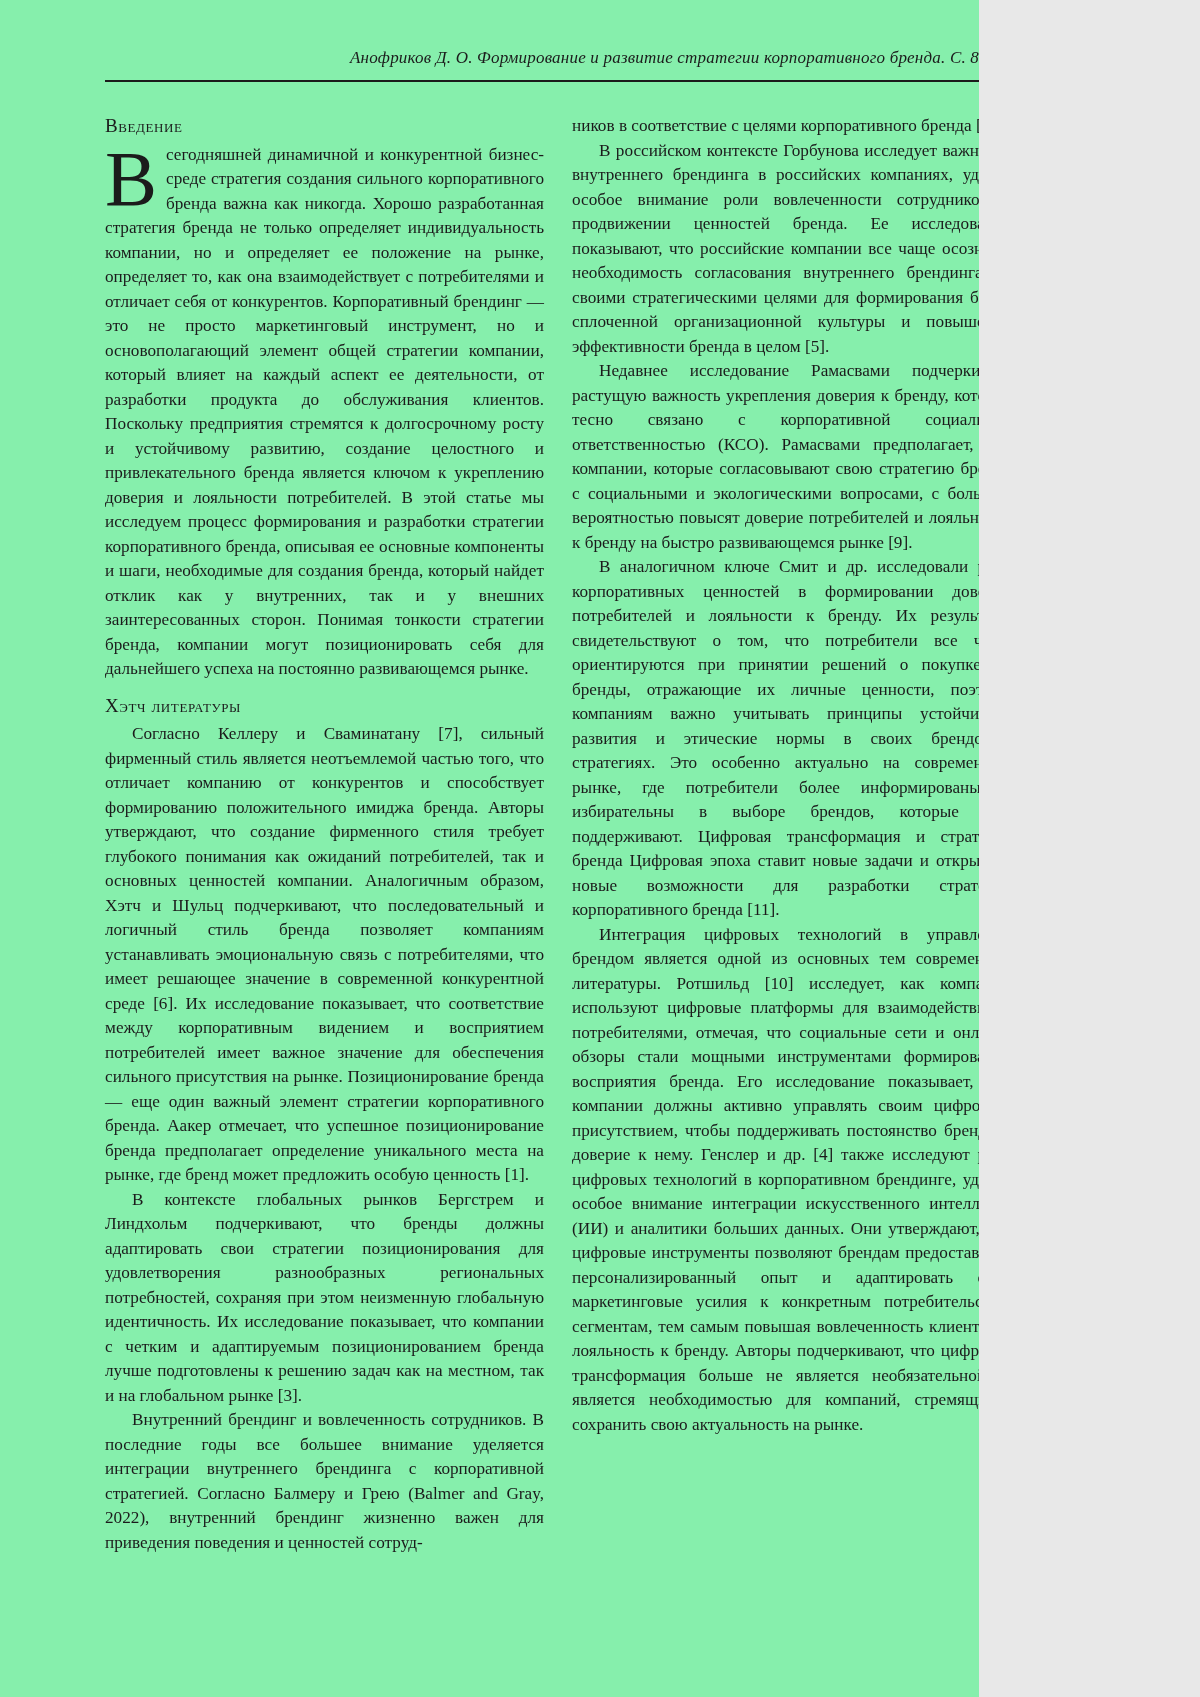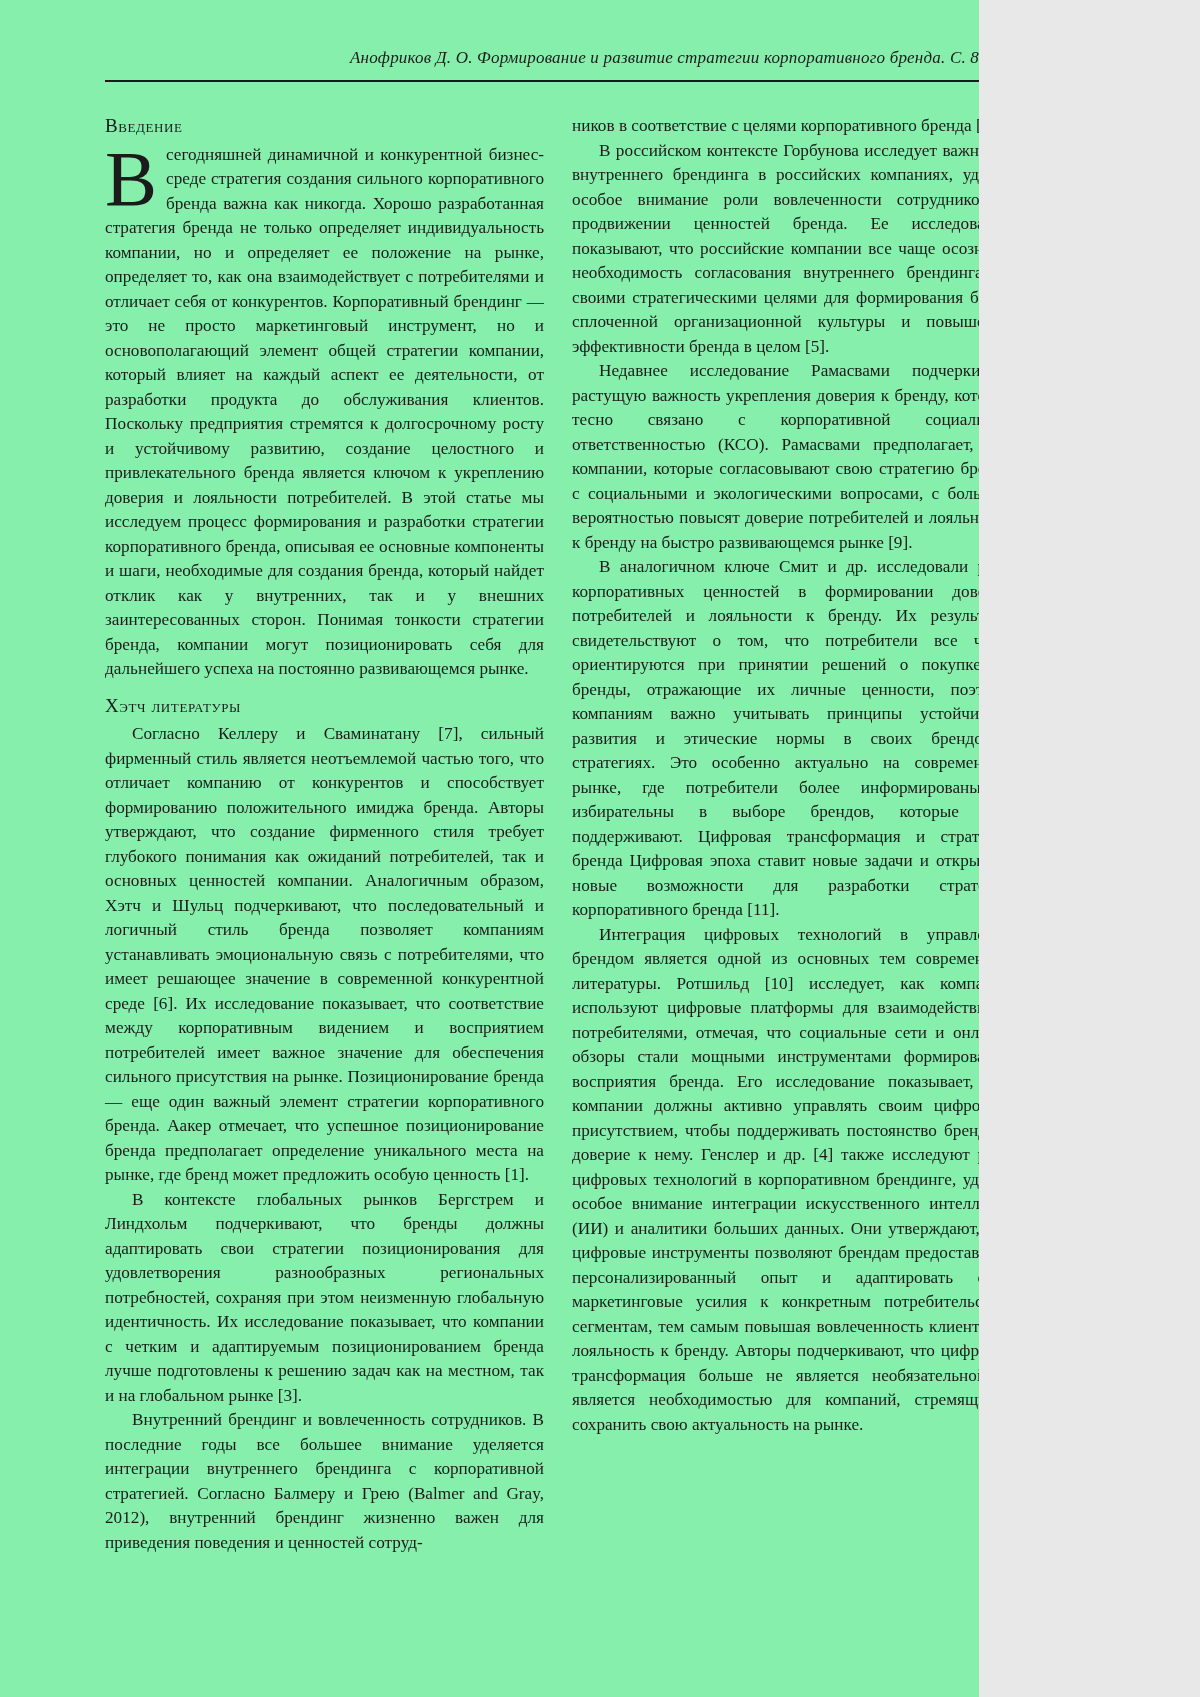--- a/index.html
+++ b/index.html
@@ -87,21 +87,21 @@
 
       <div class="col">
         <h2 class="section-heading">Введение</h2>
 
         <p class="para no-indent"><span class="dropcap">В</span><span>сегодняшней динамичной и конкурентной бизнес-среде стратегия создания сильного корпоративного бренда важна как никогда. Хорошо разработанная стратегия бренда не только определяет индивидуальность компании, но и определяет ее положение на рынке, определяет то, как она взаимодействует с потребителями и отличает себя от конкурентов. Корпоративный брендинг — это не просто маркетинговый инструмент, но и основополагающий элемент общей стратегии компании, который влияет на каждый аспект ее деятельности, от разработки продукта до обслуживания клиентов. Поскольку предприятия стремятся к долгосрочному росту и устойчивому развитию, создание целостного и привлекательного бренда является ключом к укреплению доверия и лояльности потребителей. В этой статье мы исследуем процесс формирования и разработки стратегии корпоративного бренда, описывая ее основные компоненты и шаги, необходимые для создания бренда, который найдет отклик как у внутренних, так и у внешних заинтересованных сторон. Понимая тонкости стратегии бренда, компании могут позиционировать себя для дальнейшего успеха на постоянно развивающемся рынке.</span></p>
 
         <h2 class="section-heading spaced">Хэтч литературы</h2>
 
         <p class="para">Согласно Келлеру и Сваминатану [7], сильный фирменный стиль является неотъемлемой частью того, что отличает компанию от конкурентов и способствует формированию положительного имиджа бренда. Авторы утверждают, что создание фирменного стиля требует глубокого понимания как ожиданий потребителей, так и основных ценностей компании. Аналогичным образом, Хэтч и Шульц подчеркивают, что последовательный и логичный стиль бренда позволяет компаниям устанавливать эмоциональную связь с потребителями, что имеет решающее значение в современной конкурентной среде [6]. Их исследование показывает, что соответствие между корпоративным видением и восприятием потребителей имеет важное значение для обеспечения сильного присутствия на рынке. Позиционирование бренда — еще один важный элемент стратегии корпоративного бренда. Аакер отмечает, что успешное позиционирование бренда предполагает определение уникального места на рынке, где бренд может предложить особую ценность [1].</p>
         <p class="para">В контексте глобальных рынков Бергстрем и Линдхольм подчеркивают, что бренды должны адаптировать свои стратегии позиционирования для удовлетворения разнообразных региональных потребностей, сохраняя при этом неизменную глобальную идентичность. Их исследование показывает, что компании с четким и адаптируемым позиционированием бренда лучше подготовлены к решению задач как на местном, так и на глобальном рынке [3].</p>
-        <p class="para">Внутренний брендинг и вовлеченность сотрудников. В последние годы все большее внимание уделяется интеграции внутреннего брендинга с корпоративной стратегией. Согласно Балмеру и Грею (Balmer and Gray, 2012), внутренний брендинг жизненно важен для приведения поведения и ценностей сотруд-</p>
+        <p class="para">Внутренний брендинг и вовлеченность сотрудников. В последние годы все большее внимание уделяется интеграции внутреннего брендинга с корпоративной стратегией. Согласно Балмеру и Грею (Balmer and Gray, 2022), внутренний брендинг жизненно важен для приведения поведения и ценностей сотруд-</p>
       </div>
 
       <div class="col">
         <p class="para no-indent">ников в соответствие с целями корпоративного бренда [2].</p>
         <p class="para">В российском контексте Горбунова исследует важность внутреннего брендинга в российских компаниях, уделяя особое внимание роли вовлеченности сотрудников в продвижении ценностей бренда. Ее исследования показывают, что российские компании все чаще осознают необходимость согласования внутреннего брендинга со своими стратегическими целями для формирования более сплоченной организационной культуры и повышения эффективности бренда в целом [5].</p>
         <p class="para">Недавнее исследование Рамасвами подчеркивает растущую важность укрепления доверия к бренду, которое тесно связано с корпоративной социальной ответственностью (КСО). Рамасвами предполагает, что компании, которые согласовывают свою стратегию бренда с социальными и экологическими вопросами, с большей вероятностью повысят доверие потребителей и лояльность к бренду на быстро развивающемся рынке [9].</p>
         <p class="para">В аналогичном ключе Смит и др. исследовали роль корпоративных ценностей в формировании доверия потребителей и лояльности к бренду. Их результаты свидетельствуют о том, что потребители все чаще ориентируются при принятии решений о покупке на бренды, отражающие их личные ценности, поэтому компаниям важно учитывать принципы устойчивого развития и этические нормы в своих брендовых стратегиях. Это особенно актуально на современном рынке, где потребители более информированы и избирательны в выборе брендов, которые они поддерживают. Цифровая трансформация и стратегия бренда Цифровая эпоха ставит новые задачи и открывает новые возможности для разработки стратегии корпоративного бренда [11].</p>
         <p class="para">Интеграция цифровых технологий в управление брендом является одной из основных тем современной литературы. Ротшильд [10] исследует, как компании используют цифровые платформы для взаимодействия с потребителями, отмечая, что социальные сети и онлайн-обзоры стали мощными инструментами формирования восприятия бренда. Его исследование показывает, что компании должны активно управлять своим цифровым присутствием, чтобы поддерживать постоянство бренда и доверие к нему. Генслер и др. [4] также исследуют роль цифровых технологий в корпоративном брендинге, уделяя особое внимание интеграции искусственного интеллекта (ИИ) и аналитики больших данных. Они утверждают, что цифровые инструменты позволяют брендам предоставлять персонализированный опыт и адаптировать свои маркетинговые усилия к конкретным потребительским сегментам, тем самым повышая вовлеченность клиентов и лояльность к бренду. Авторы подчеркивают, что цифровая трансформация больше не является необязательной, а является необходимостью для компаний, стремящихся сохранить свою актуальность на рынке.</p>
       </div>
 

